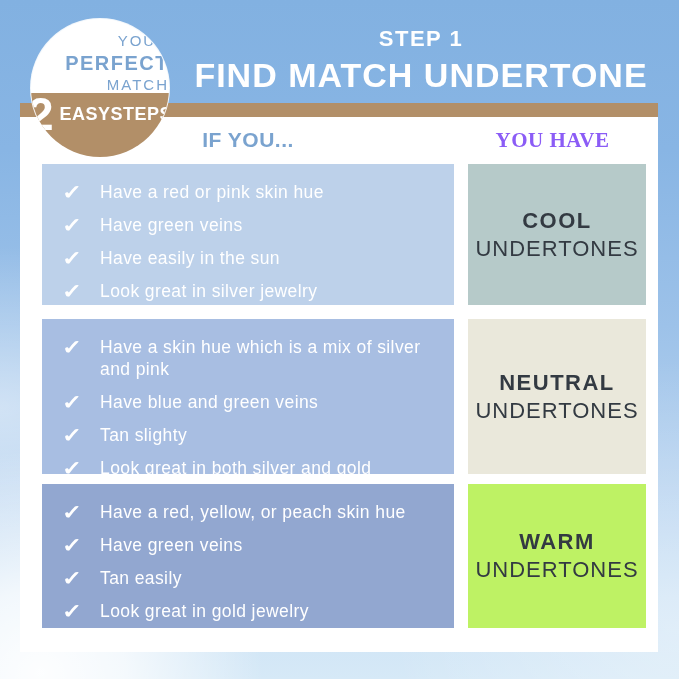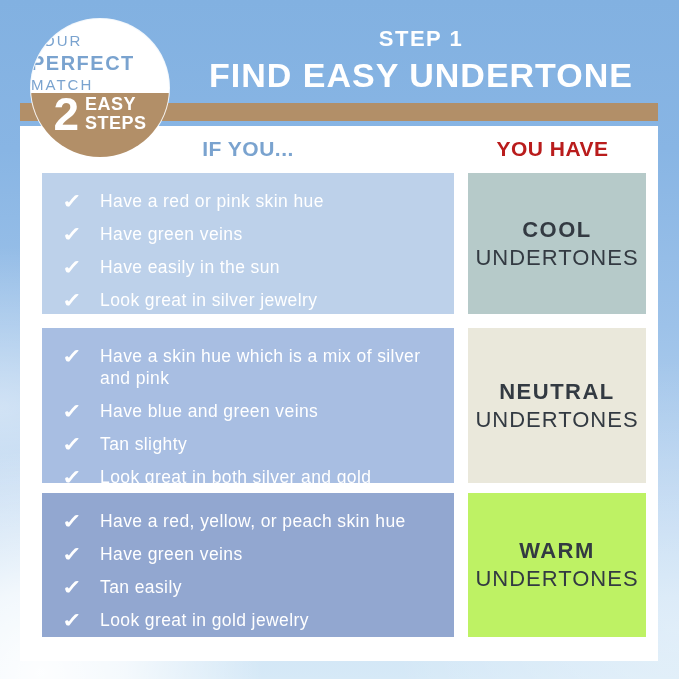--- a/index.html
+++ b/index.html
@@ -9,37 +9,37 @@
   }
   .canvas{
     position:relative;width:679px;height:679px;
     background:
       radial-gradient(circle at 6% 99%, rgba(255,255,255,.95) 0%, rgba(255,255,255,.75) 9%, rgba(255,255,255,0) 24%),
       radial-gradient(ellipse at 0% 60%, rgba(255,255,255,.45) 0%, rgba(255,255,255,0) 28%),
       radial-gradient(ellipse at 100% 92%, rgba(255,255,255,.35) 0%, rgba(255,255,255,0) 30%),
       linear-gradient(180deg,#82b1e1 0%, #88b5e4 22%, #9dc2e9 48%, #b9d4f0 72%, #cce2f5 88%, #d6e9f7 100%);
   }
   .brown-bar{position:absolute;left:20px;top:103px;width:638px;height:18px;}
-  .panel{position:absolute;left:20px;top:126px;width:638px;height:535px;background:#ffffff;}
+  .panel{position:absolute;left:20px;top:117px;width:638px;height:535px;background:#ffffff;}
 
   .title-block{position:absolute;left:172px;top:26px;width:498px;text-align:center;color:#ffffff;}
   .step-label{font-size:22px;font-weight:700;letter-spacing:1.5px;}
   .main-title{font-size:34px;font-weight:700;letter-spacing:1px;margin-top:4px;}
 
   
   .badge{position:absolute;left:31px;top:19px;width:138px;height:138px;border-radius:50%;
          background:#ffffff;overflow:hidden;z-index:5;
          box-shadow:0 0 0 1px rgba(255,255,255,.9);}
   .badge-bottom{position:absolute;left:0;top:74px;width:138px;height:64px;}
-  .badge-top-text{position:absolute;left:0;top:13px;width:138px;text-align:left;line-height:1.25;}
+  .badge-top-text{position:absolute;left:0;top:13px;width:138px;text-align:right;line-height:1.25;}
   .badge-your,.badge-match{font-size:15px;letter-spacing:2px;font-weight:400;}
   .badge-perfect{font-size:20px;letter-spacing:1.5px;font-weight:700;}
   .badge-steps{position:absolute;left:0;top:72px;width:138px;display:flex;justify-content:center;align-items:center;color:#ffffff;}
   .badge-num{font-size:46px;font-weight:700;line-height:1;margin-right:6px;}
-  .badge-steps-words{display:flex;flex-direction:column;text-align:left;font-weight:700;font-size:18px;line-height:1.05;letter-spacing:.5px;}
+  .badge-steps-words{display:flex;text-align:left;font-weight:700;font-size:18px;line-height:1.05;letter-spacing:.5px;}
 
   
   .col-header{position:absolute;top:11px;font-size:21px;font-weight:700;letter-spacing:.5px;text-align:center;}
   .col-header.left{left:22px;width:412px;}
   .col-header.right{left:448px;width:169px;}
 
   
   .list-box{position:absolute;left:22px;width:412px;box-sizing:border-box;
             padding:17px 14px 10px 20px;display:flex;flex-direction:column;gap:11px;}
   .result-box{position:absolute;left:448px;width:178px;display:flex;flex-direction:column;
@@ -58,21 +58,21 @@
 </head>
 <body>
 
 <div class="canvas">
 
   <div class="brown-bar" style="background-color: rgb(178, 143, 104);"></div>
 
   <div class="panel">
 
     <div class="col-header left" style="color: rgb(122, 163, 207);">IF YOU...</div>
-    <div class="col-header right" style="color: #b91c1c;">YOU HAVE</div>
+    <div class="col-header right" style="color: #8b5cf6; font-family: Liberation Serif, serif;">YOU HAVE</div>
 
     <div class="list-box row1" style="background-color: rgb(189, 209, 234);">
       <div class="check-item">
         <span class="check-mark">✓</span>
         <span class="check-text">Have a red or pink skin hue</span>
       </div>
       <div class="check-item">
         <span class="check-mark">✓</span>
         <span class="check-text">Have green veins</span>
       </div>
@@ -149,16 +149,16 @@
       <span class="badge-num">2</span>
       <span class="badge-steps-words">
         <span>EASY</span>
         <span>STEPS</span>
       </span>
     </div>
   </div>
 
   <div class="title-block">
     <div class="step-label">STEP 1</div>
-    <div class="main-title">FIND EASY UNDERTONE</div>
+    <div class="main-title">FIND MATCH UNDERTONE</div>
   </div>
 
 </div>
 
 </body></html>

